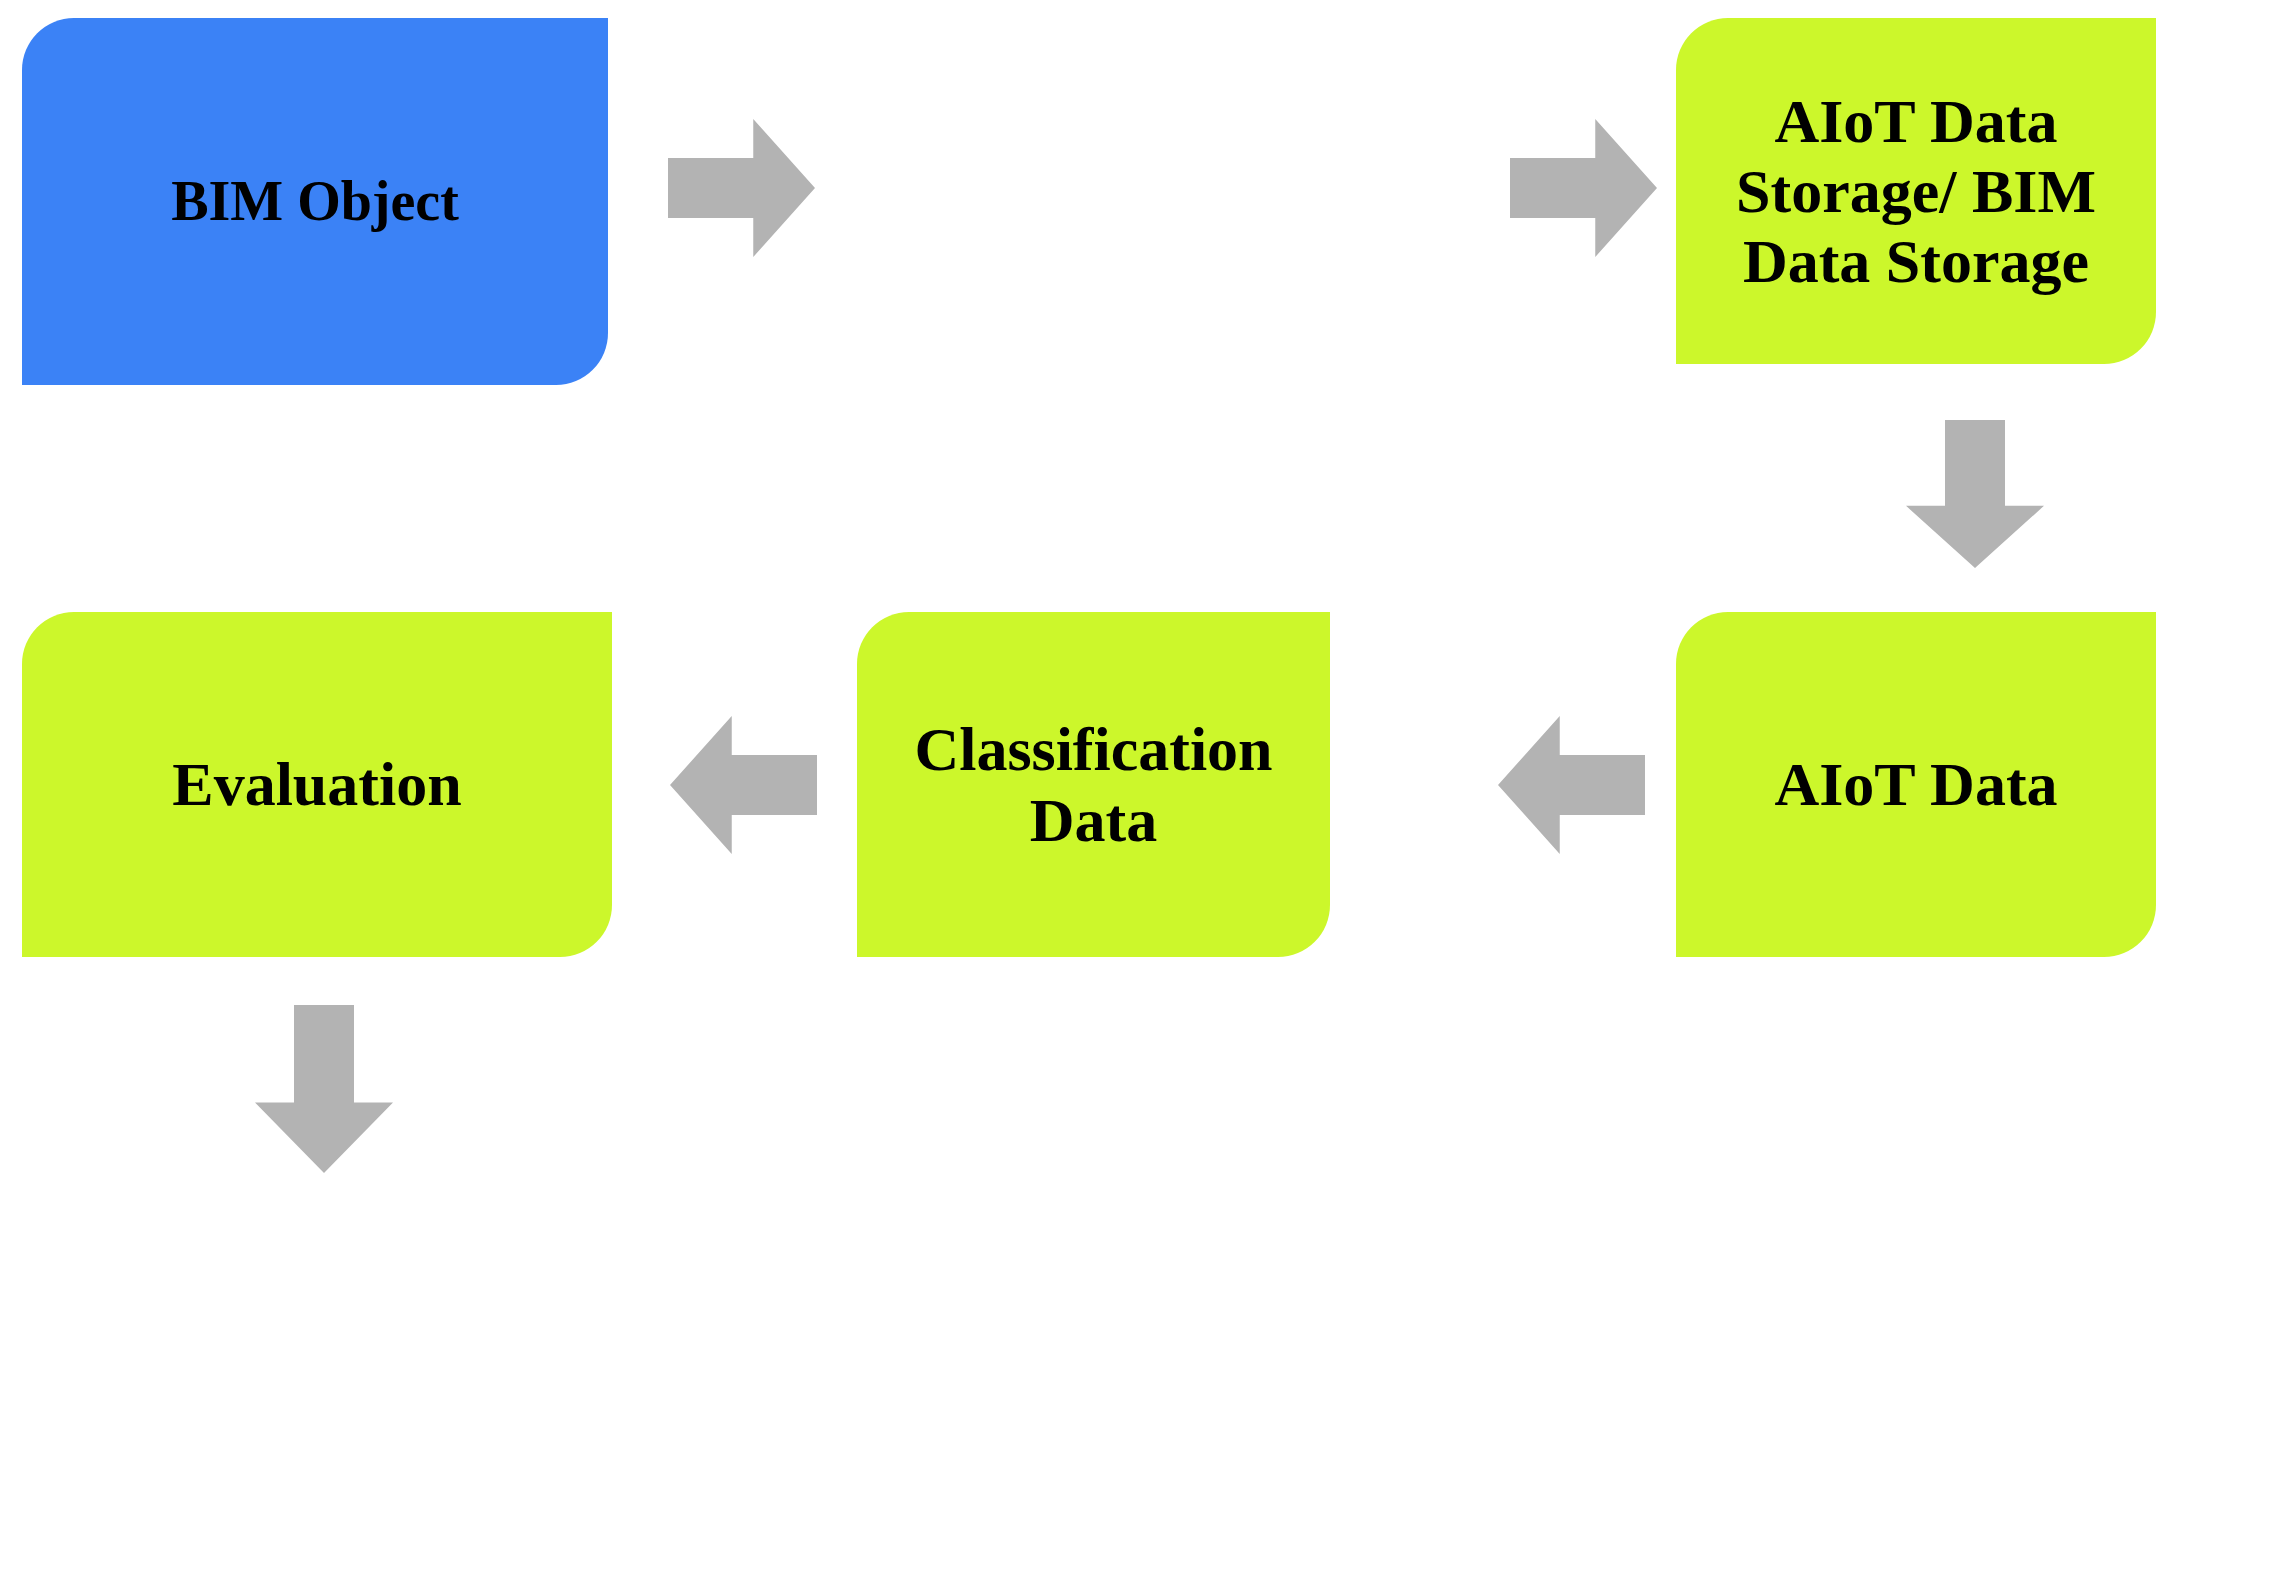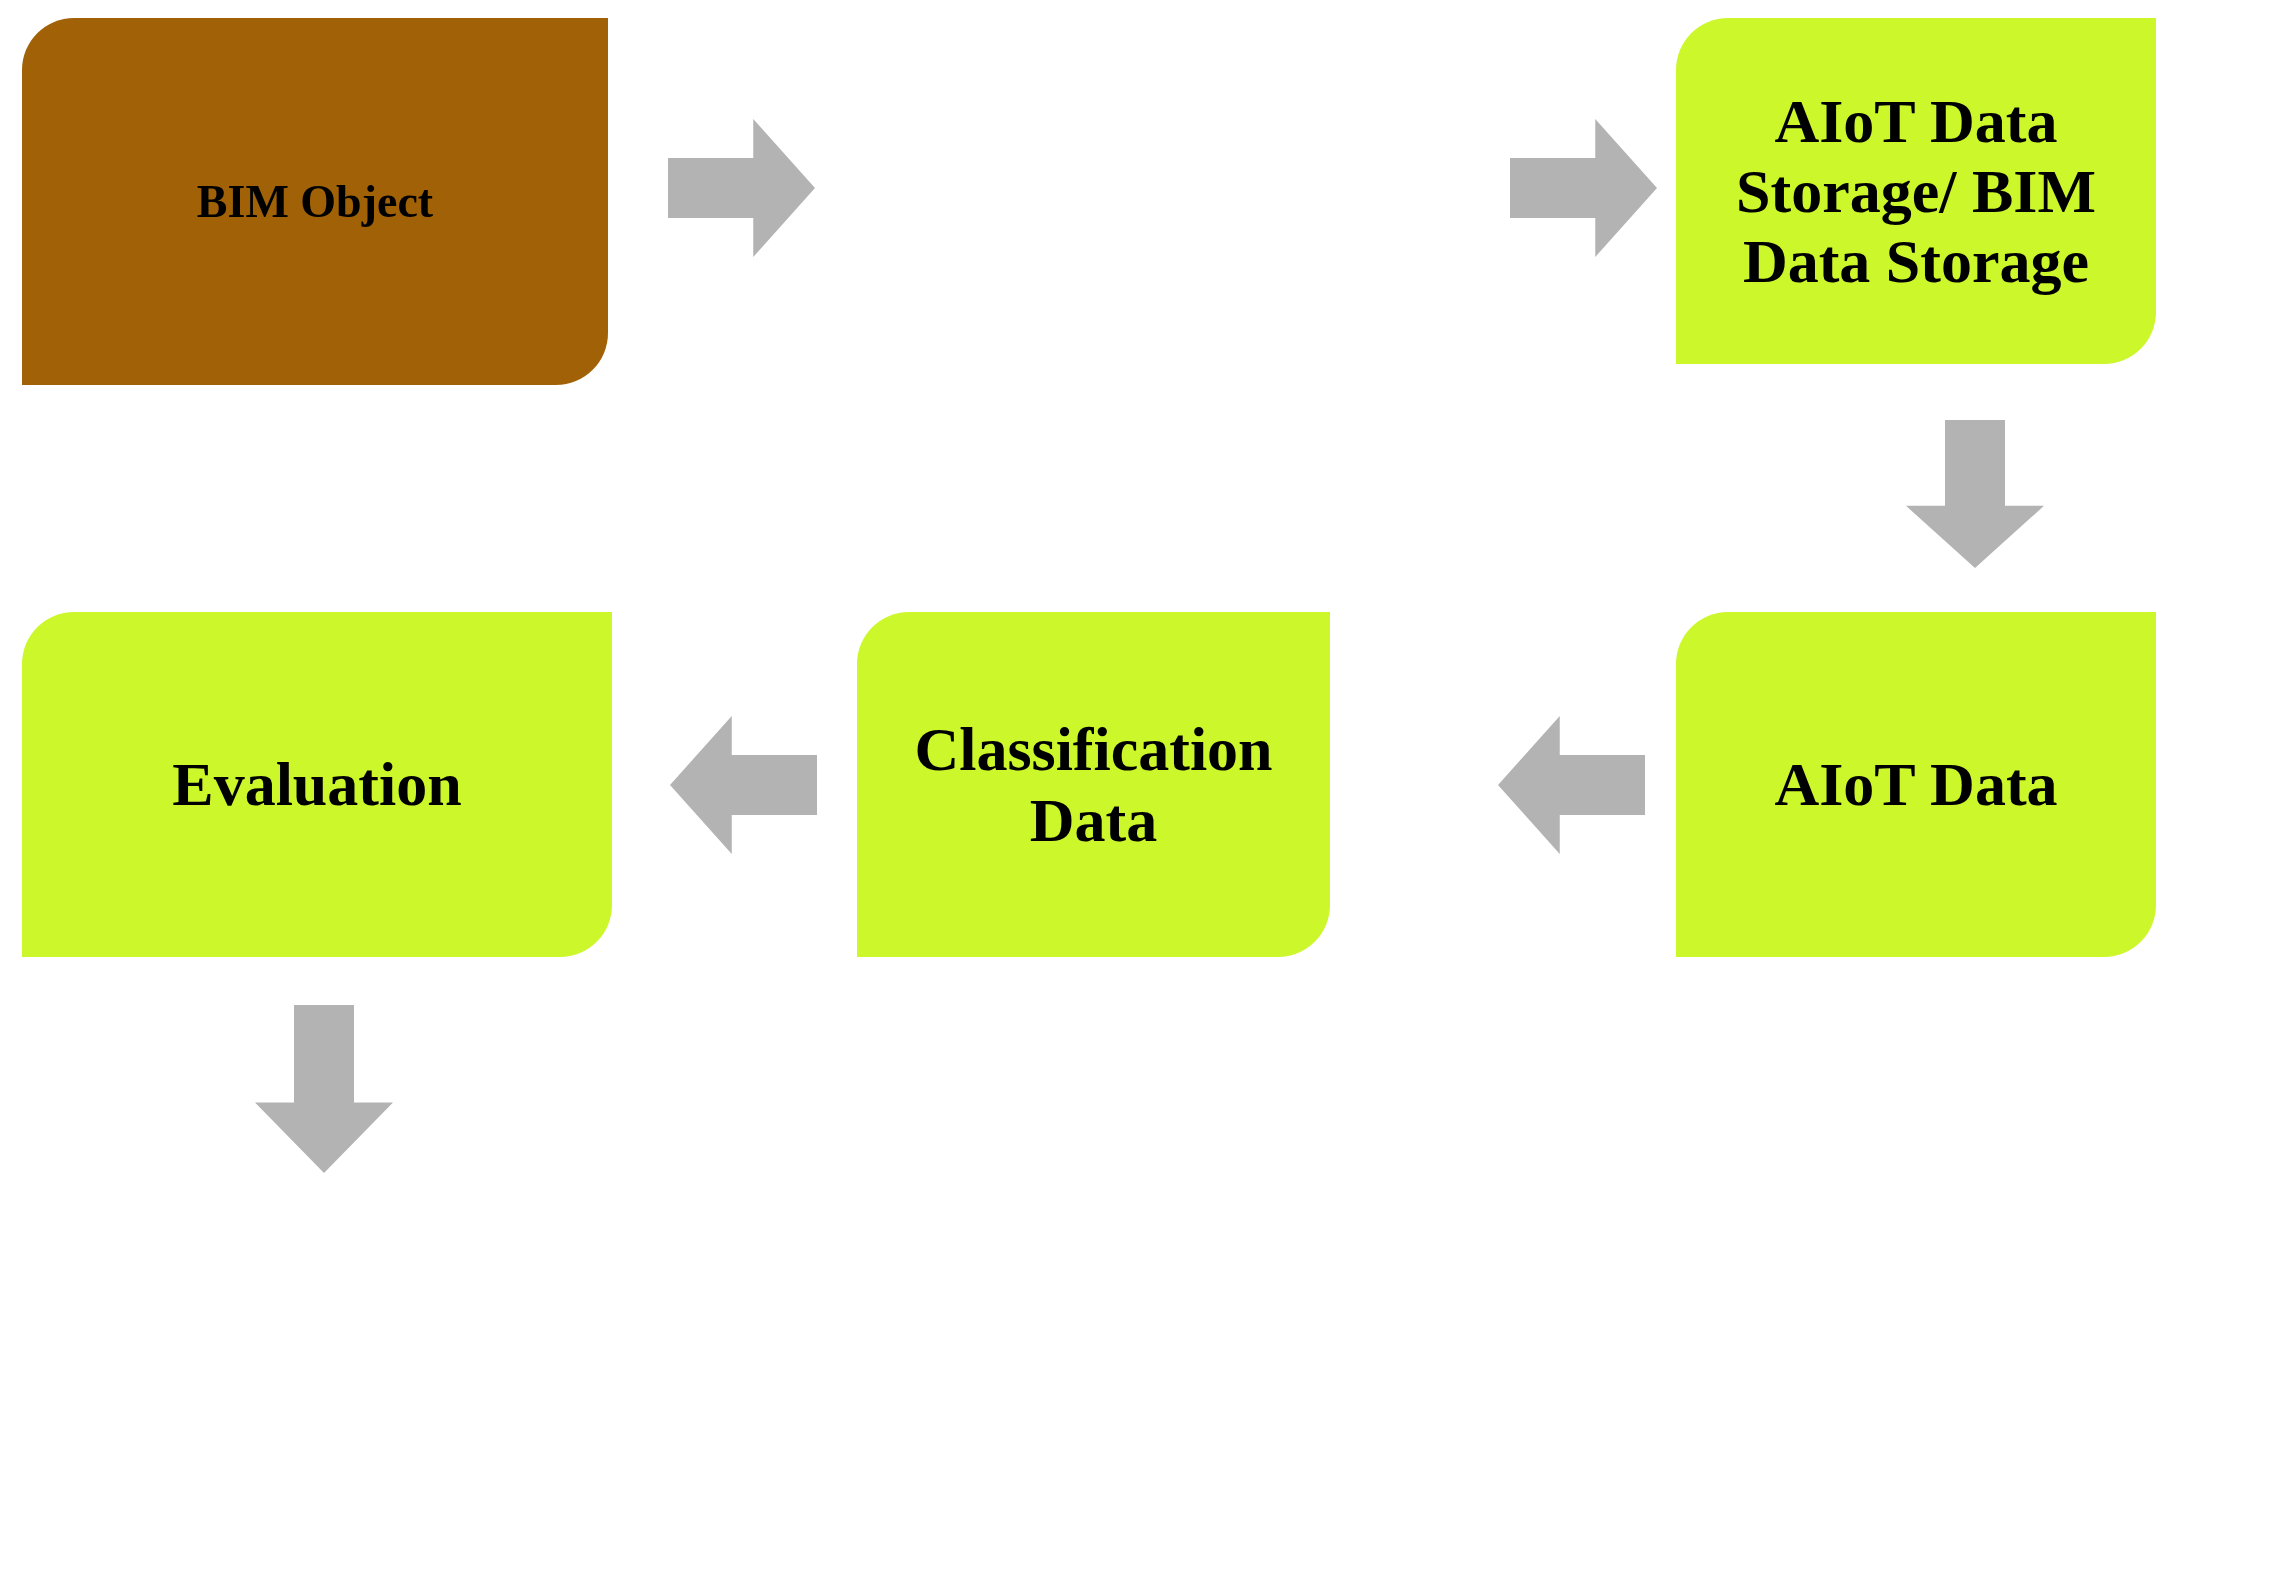--- a/index.html
+++ b/index.html
@@ -41,21 +41,21 @@
   .arrow svg {
     display: block;
     width: 100%;
     height: 100%;
   }
 </style>
 </head>
 <body>
 
 <div id="canvas" style="background: rgb(255, 255, 255);">
-    <div class="node" style="left: 22px; top: 18px; width: 586px; height: 367px; background: #a16207; color: rgb(0, 0, 0); font-size: 46px;">
+    <div class="node" style="left: 22px; top: 18px; width: 586px; height: 367px; background: #3b82f6; color: rgb(0, 0, 0); font-size: 56px;">
       <span class="node-label">BIM Object</span>
     </div>
     <div class="node" style="left: 1676px; top: 18px; width: 480px; height: 346px; background: rgb(204, 247, 43); color: rgb(0, 0, 0); font-size: 62px;">
       <span class="node-label">AIoT Data
 Storage/ BIM
 Data Storage</span>
     </div>
     <div class="node" style="left: 22px; top: 612px; width: 590px; height: 345px; background: rgb(204, 247, 43); color: rgb(0, 0, 0); font-size: 62px;">
       <span class="node-label">Evaluation</span>
     </div>

